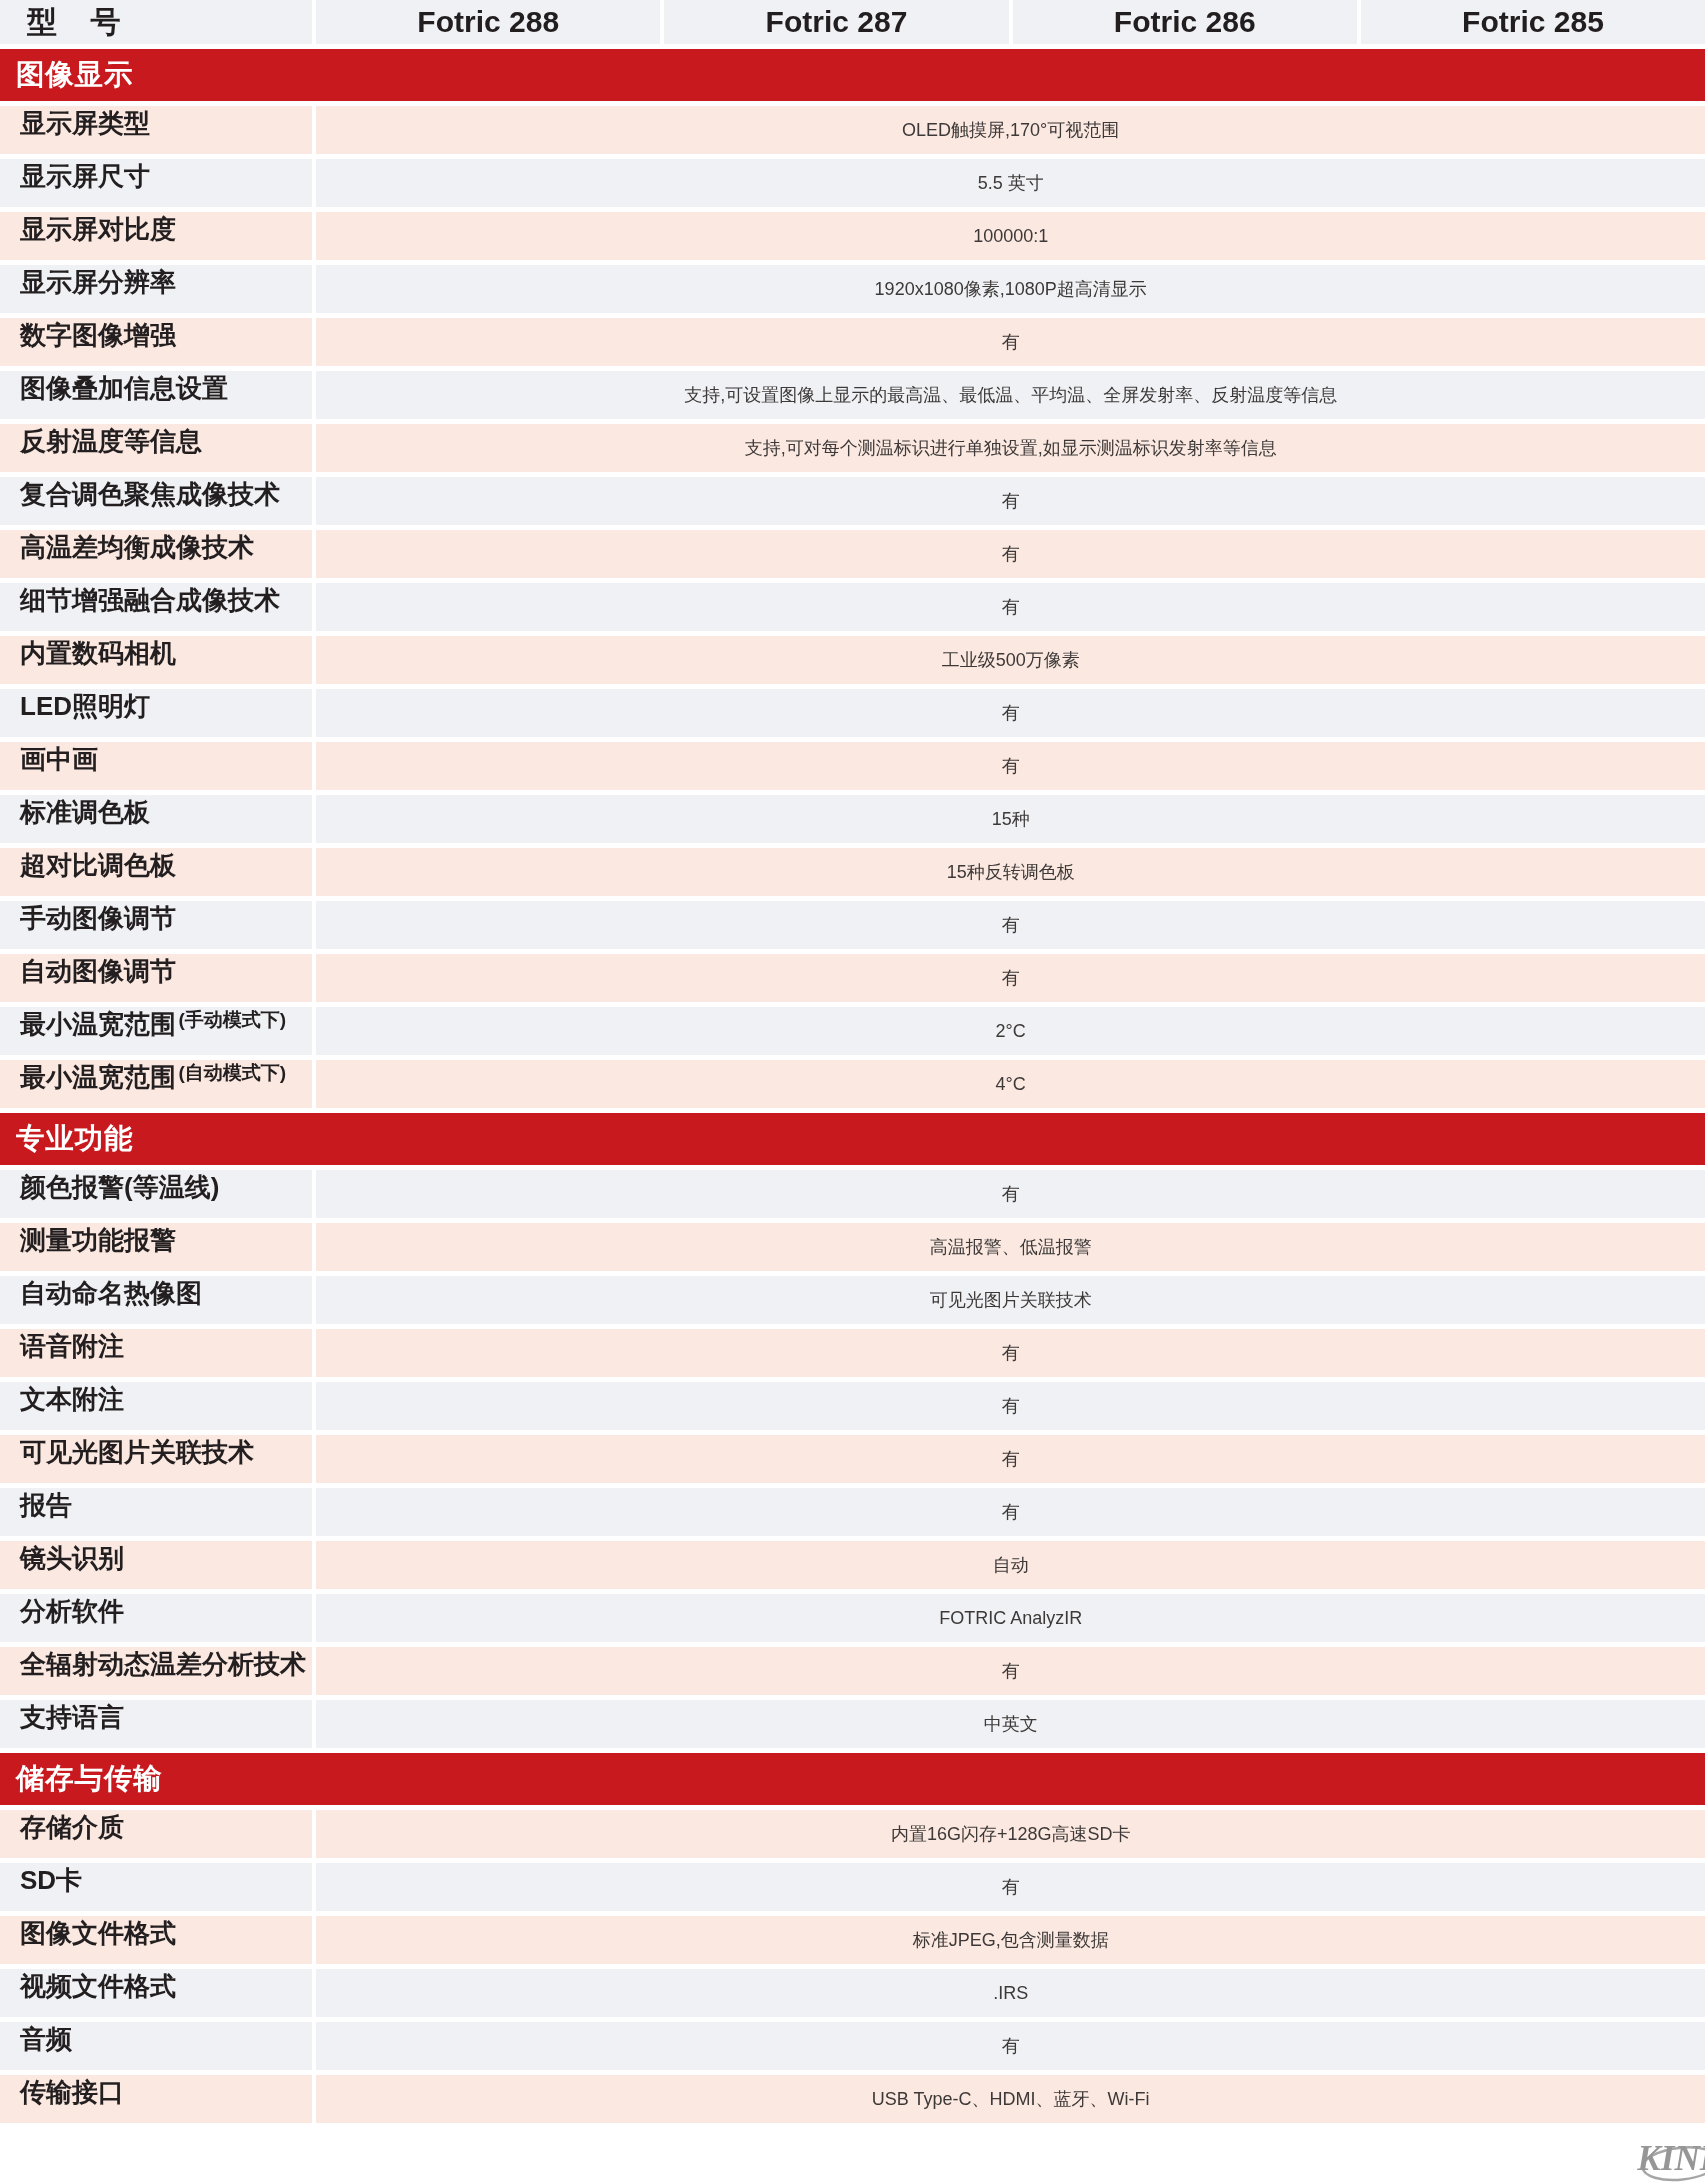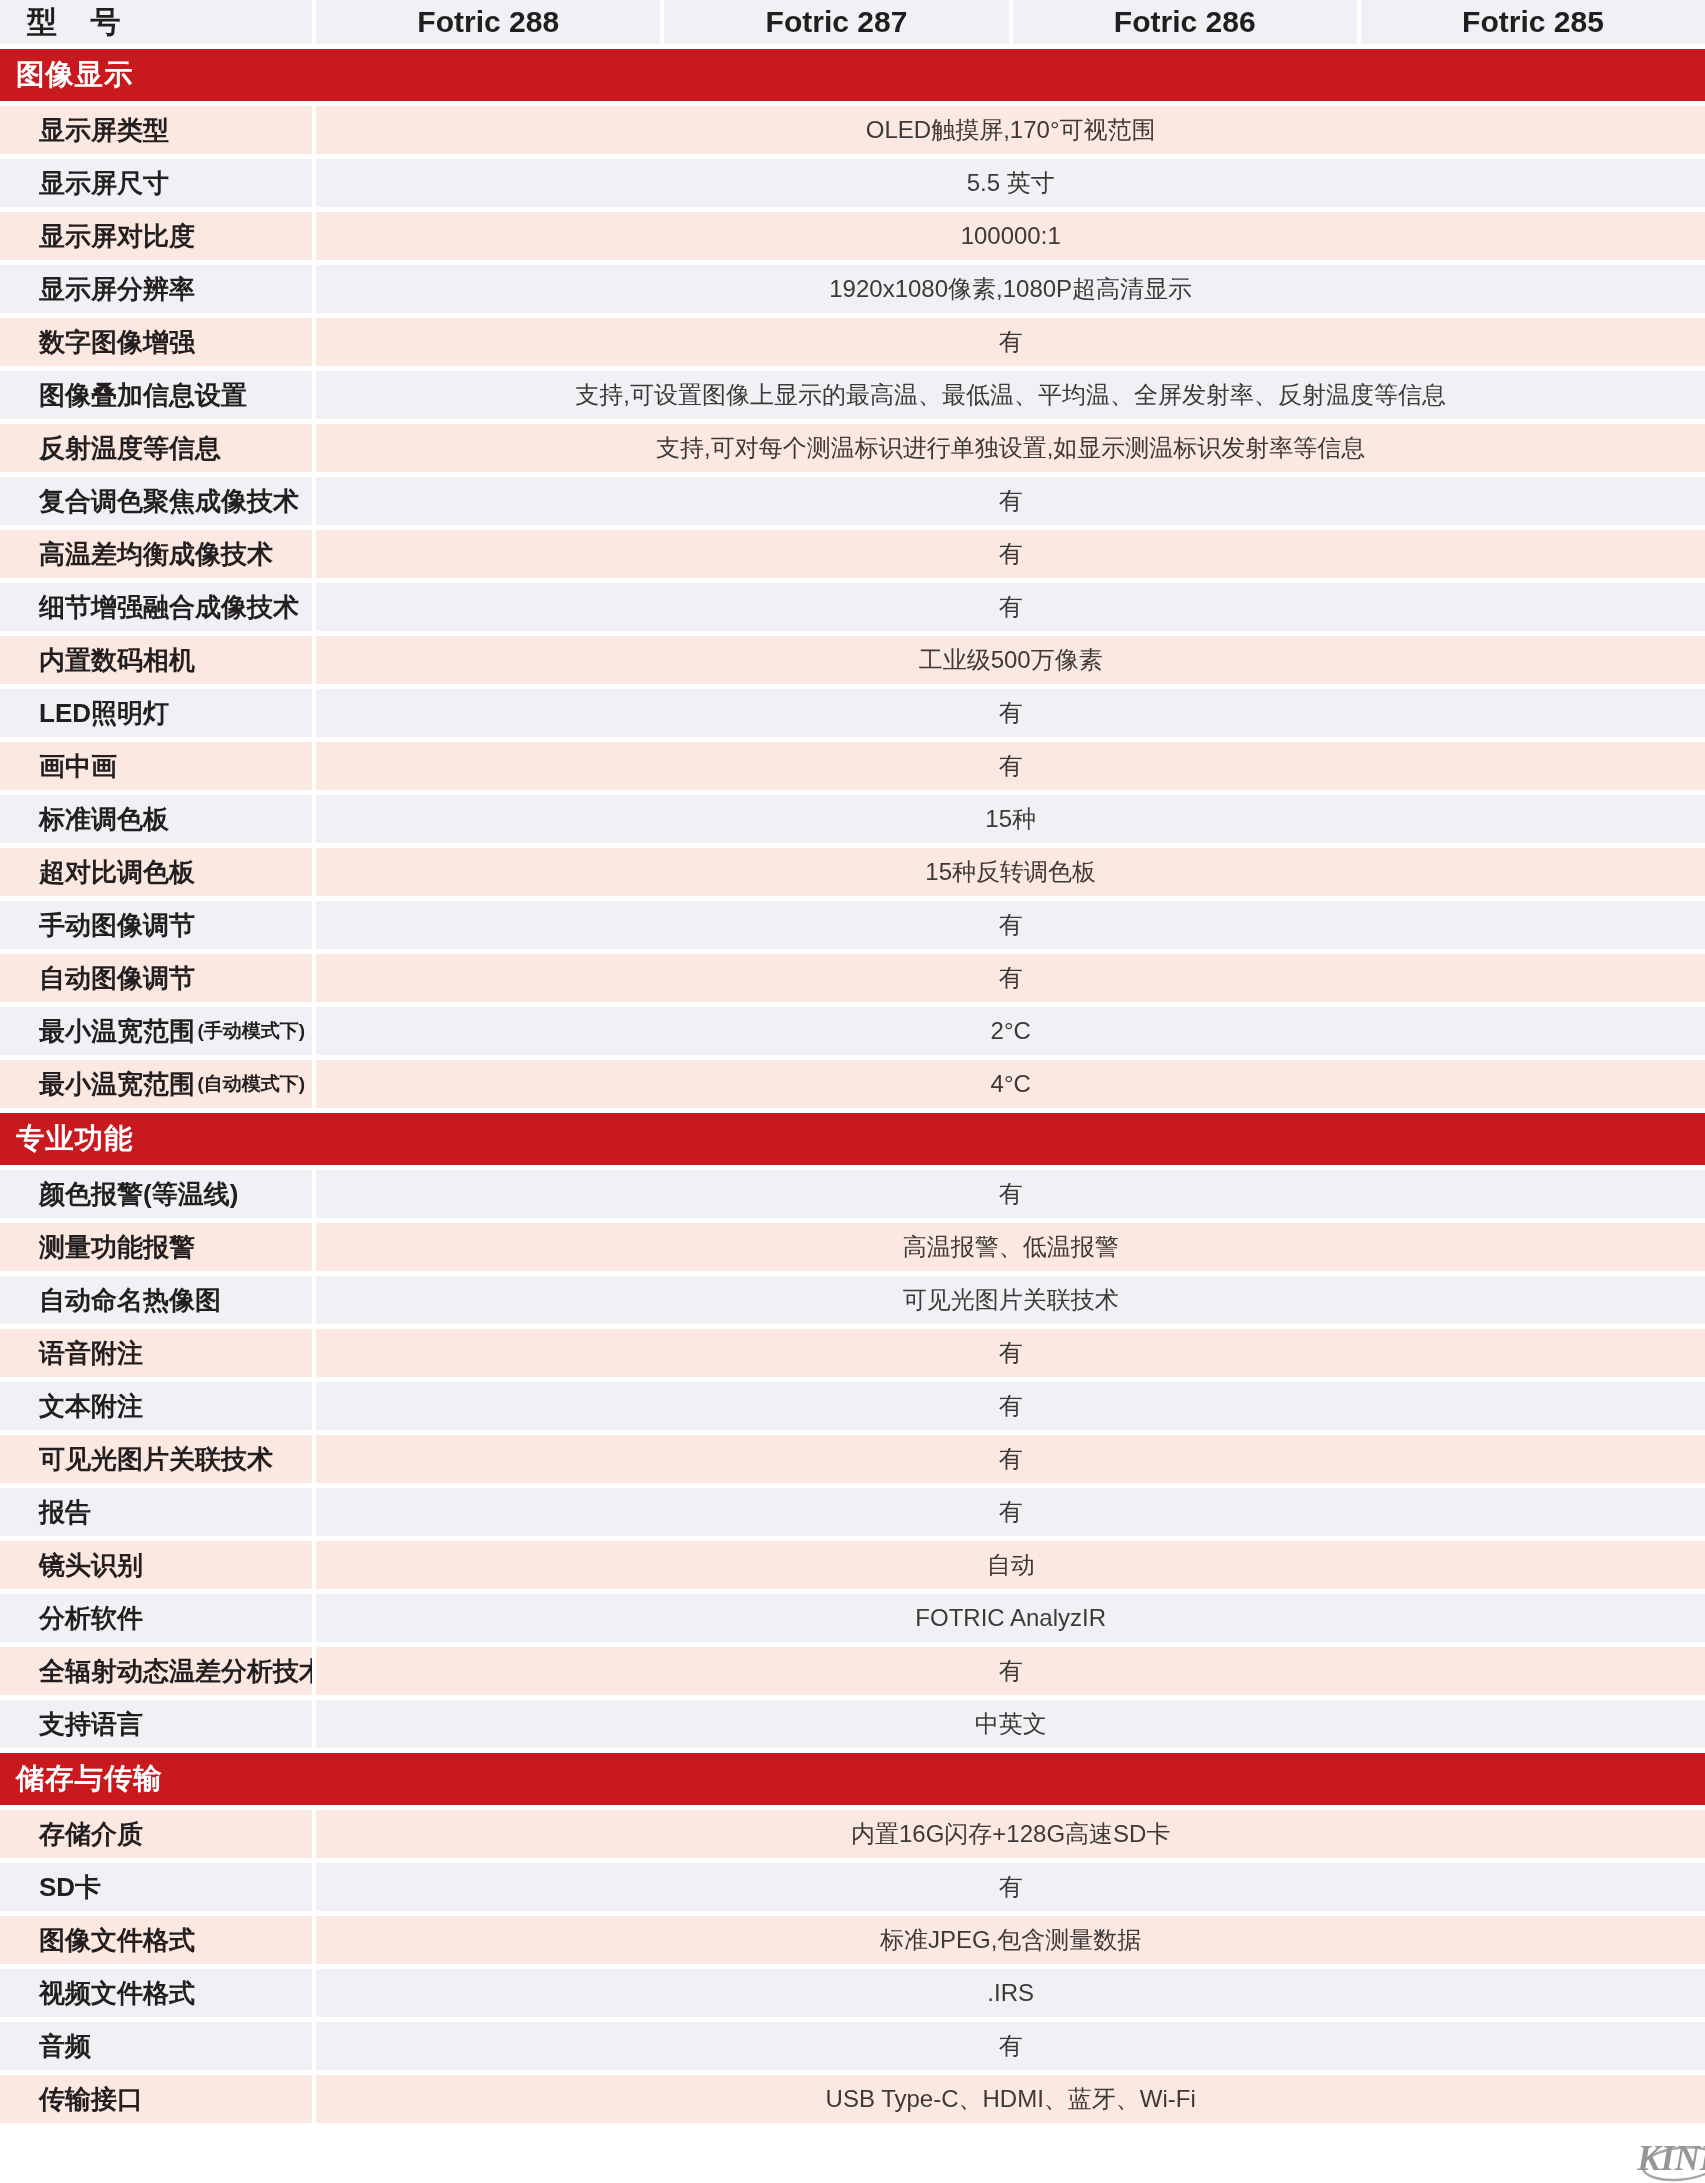--- a/index.html
+++ b/index.html
@@ -45,32 +45,32 @@
   }
 
   
   .spec-row{
     display:grid;grid-template-columns:312px 1389px;column-gap:4.2px;
     height:48px;margin-top:5px;background:#ffffff;
   }
   .spec-row.pink > div{background:var(--row-pink);}
   .spec-row.gray > div{background:var(--row-gray);}
   .label-cell{
-    display:flex;align-items:center;padding-left:39px;
+    display:flex;padding-left:20px;
     white-space:nowrap;overflow:hidden;
   }
   .row-label{
     font-size:26px;font-weight:700;color:var(--label-text);
   }
   .row-note{
     font-size:19px;font-weight:700;color:var(--label-text);margin-left:2.5px;
   }
   .value-cell{
     display:flex;align-items:center;justify-content:center;
-    font-size:24px;font-weight:400;color:var(--value-text);
+    font-size:18px;font-weight:400;color:var(--value-text);
     white-space:nowrap;
   }
 
   
   .watermark{
     position:absolute;left:1634px;top:2130px;width:87px;height:54px;
     opacity:0.8;pointer-events:none;
   }
 </style>
 </head>

